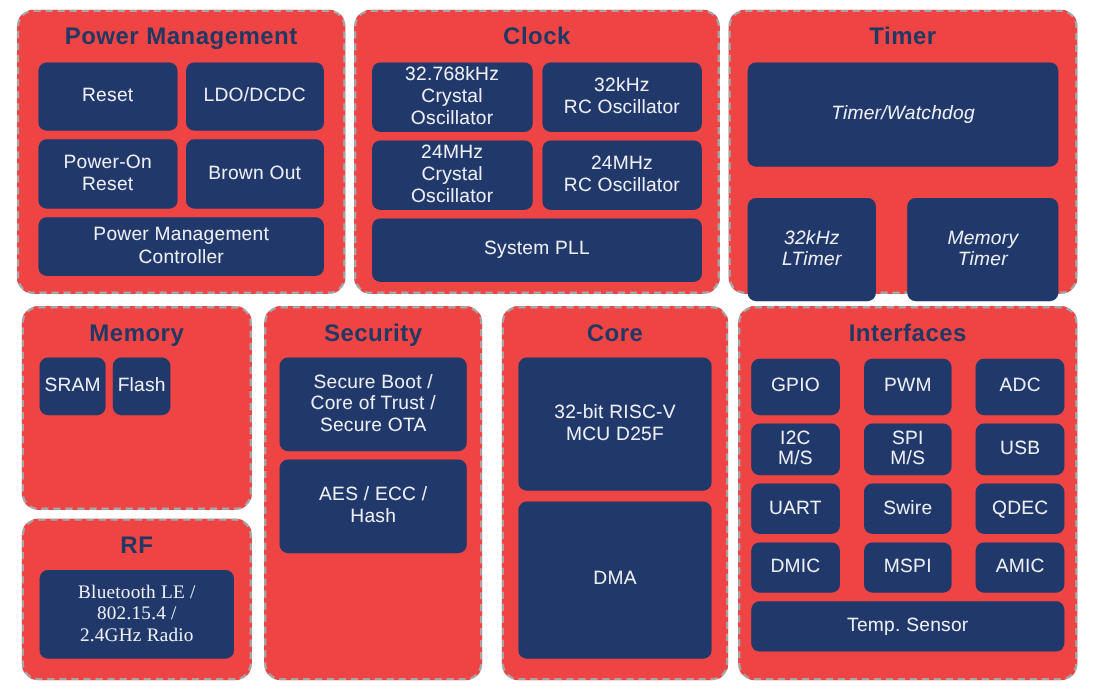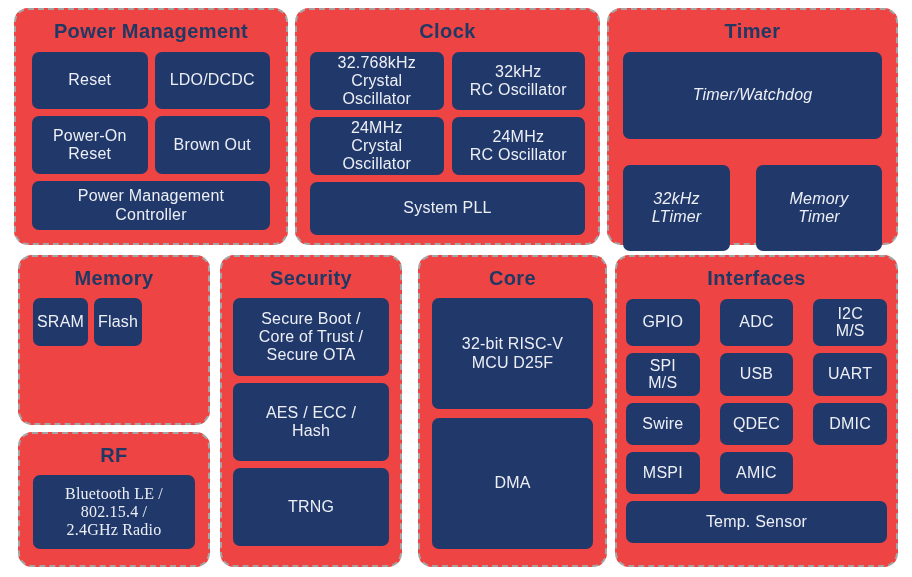--- a/index.html
+++ b/index.html
@@ -129,37 +129,37 @@
   </div>
 
   <div class="section" id="security">
     <div class="section-title">Security</div>
     <div class="content">
       <div class="block">Secure Boot /
 Core of Trust /
 Secure OTA</div>
       <div class="block">AES / ECC /
 Hash</div>
-      <div class="block">TRNG</div>
     </div>
   </div>
 
   <div class="section" id="core">
     <div class="section-title">Core</div>
     <div class="content">
       <div class="block block-mcu">32-bit RISC-V
 MCU D25F</div>
       <div class="block block-dma">DMA</div>
     </div>
   </div>
 
   <div class="section" id="interfaces">
     <div class="section-title">Interfaces</div>
     <div class="content">
       <div class="block">GPIO</div>
+      <div class="block">PWM</div>
       <div class="block">ADC</div>
       <div class="block tight">I2C
 M/S</div>
       <div class="block tight">SPI
 M/S</div>
       <div class="block">USB</div>
       <div class="block">UART</div>
       <div class="block">Swire</div>
       <div class="block">QDEC</div>
       <div class="block">DMIC</div>

